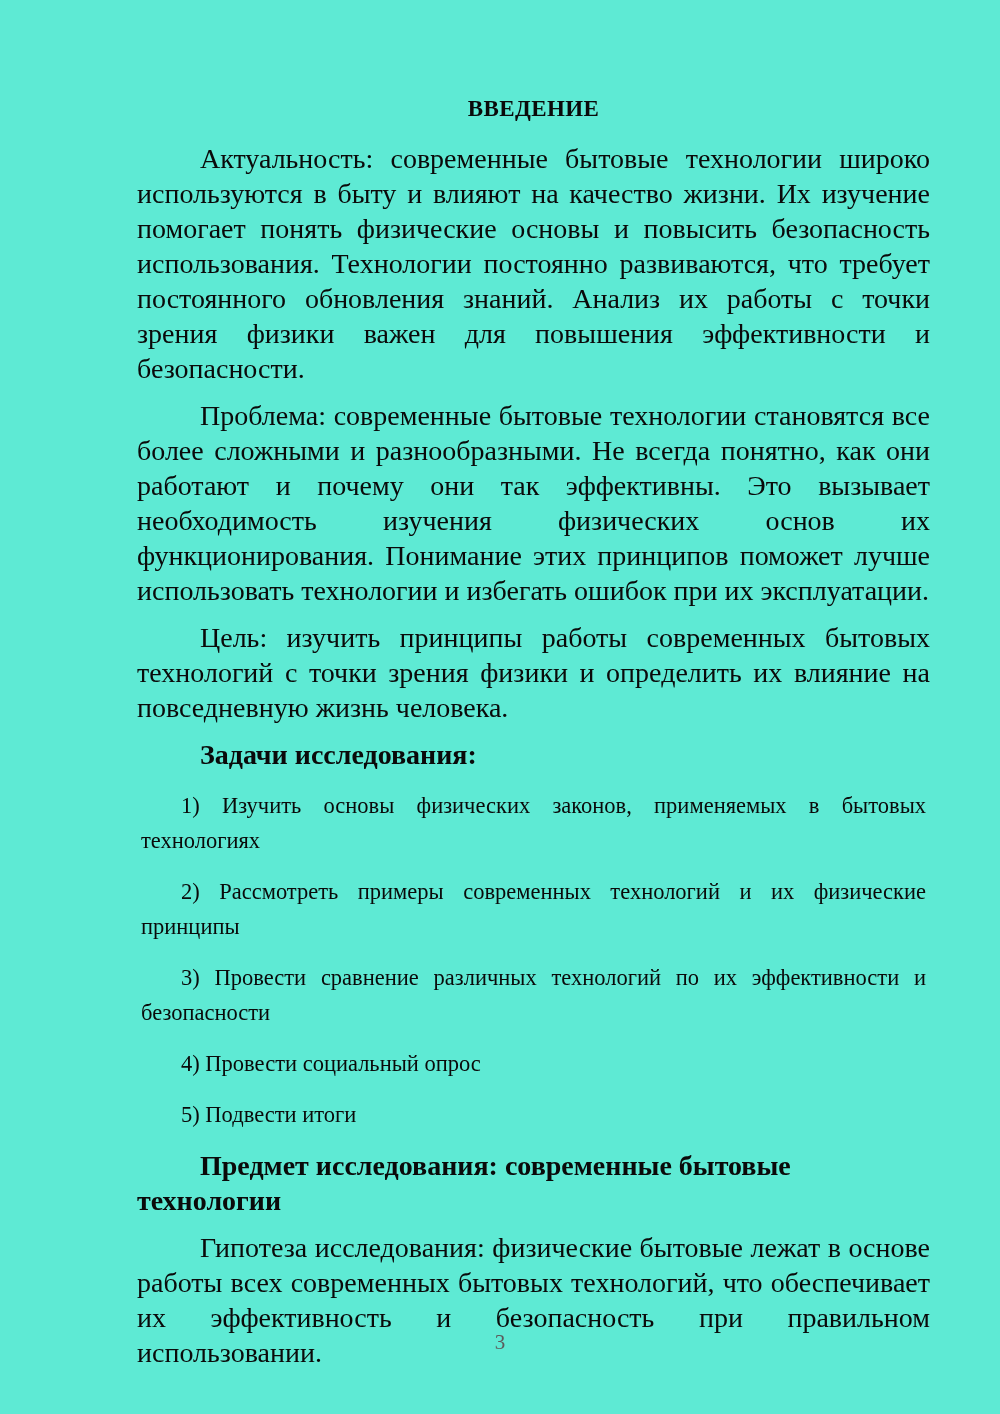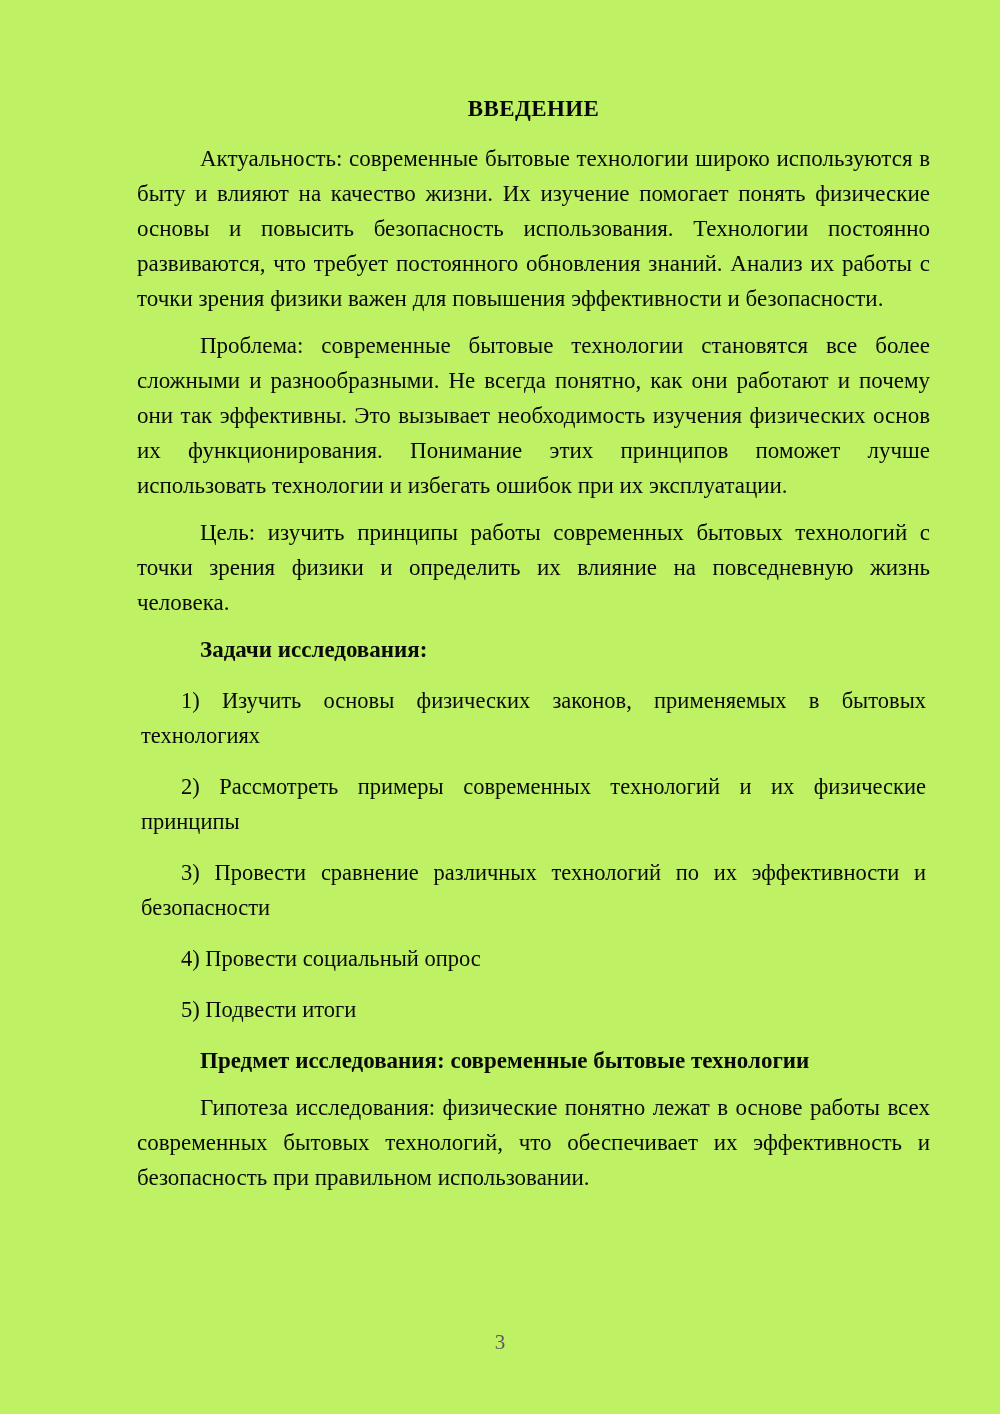--- a/index.html
+++ b/index.html
@@ -6,21 +6,21 @@
   html, body {
     margin: 0;
     padding: 0;
     background: #ffffff;
   }
   .page {
     position: relative;
     width: 1000px;
     height: 1414px;
     margin: 0 auto;
-    background: #bef264;
+    background: #5eead4;
     box-sizing: border-box;
     overflow: hidden;
     font-family: "Liberation Serif", "DejaVu Serif", serif;
     color: #0a0a0a;
   }
   .content {
     position: absolute;
     left: 137px;
     top: 0;
     width: 793px;
@@ -28,21 +28,21 @@
   .doc-title {
     font-size: 23px;
     font-weight: bold;
     text-align: center;
     letter-spacing: 0.4px;
     margin: 0;
     padding-top: 92px;
     line-height: 34px;
   }
   .para {
-    font-size: 23px;
+    font-size: 28px;
     line-height: 35px;
     text-align: justify;
     text-justify: inter-word;
     text-indent: 63px;
     margin: 0;
     padding-top: 12px;
     hyphens: none;
   }
   .para.first {
     padding-top: 15px;
@@ -97,19 +97,19 @@
 
     <p class="list-item">3) Провести сравнение различных технологий по их эффективности и безопасности</p>
 
     <p class="list-item short">4) Провести социальный опрос</p>
 
     <p class="list-item short">5) Подвести итоги</p>
 
 
     <p class="para plain">Предмет исследования: современные бытовые технологии</p>
 
-    <p class="para">Гипотеза исследования: физические понятно лежат в основе работы всех современных бытовых технологий, что обеспечивает их эффективность и безопасность при правильном использовании.</p>
+    <p class="para">Гипотеза исследования: физические бытовые лежат в основе работы всех современных бытовых технологий, что обеспечивает их эффективность и безопасность при правильном использовании.</p>
 
   </div>
 
   <div class="page-number">3</div>
 
 </div>
 
 </body></html>

